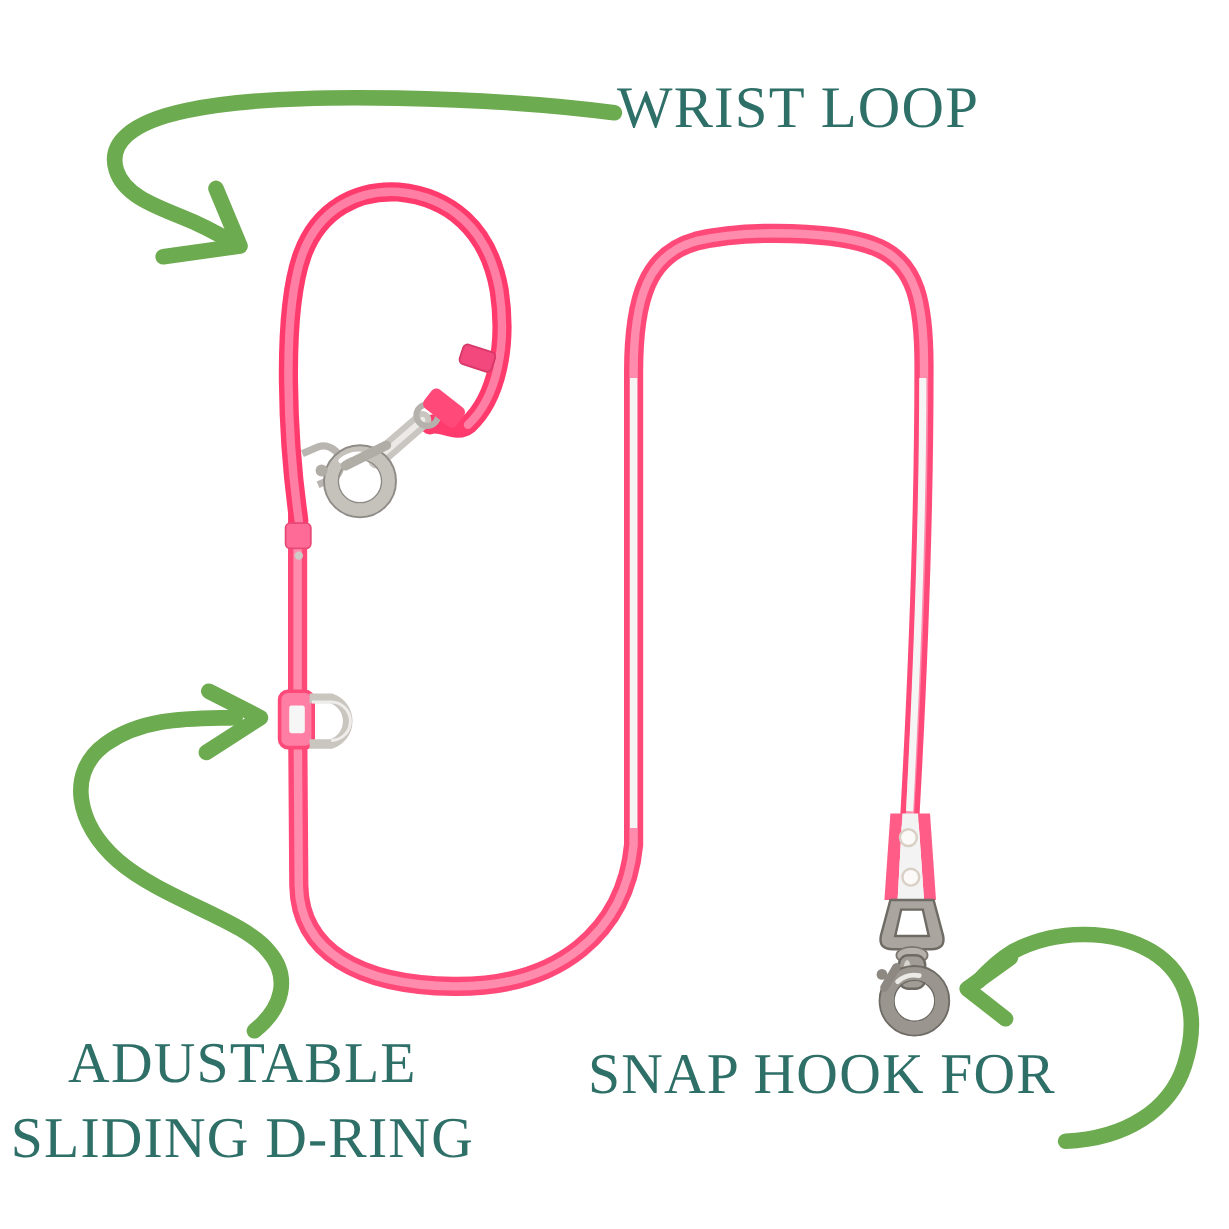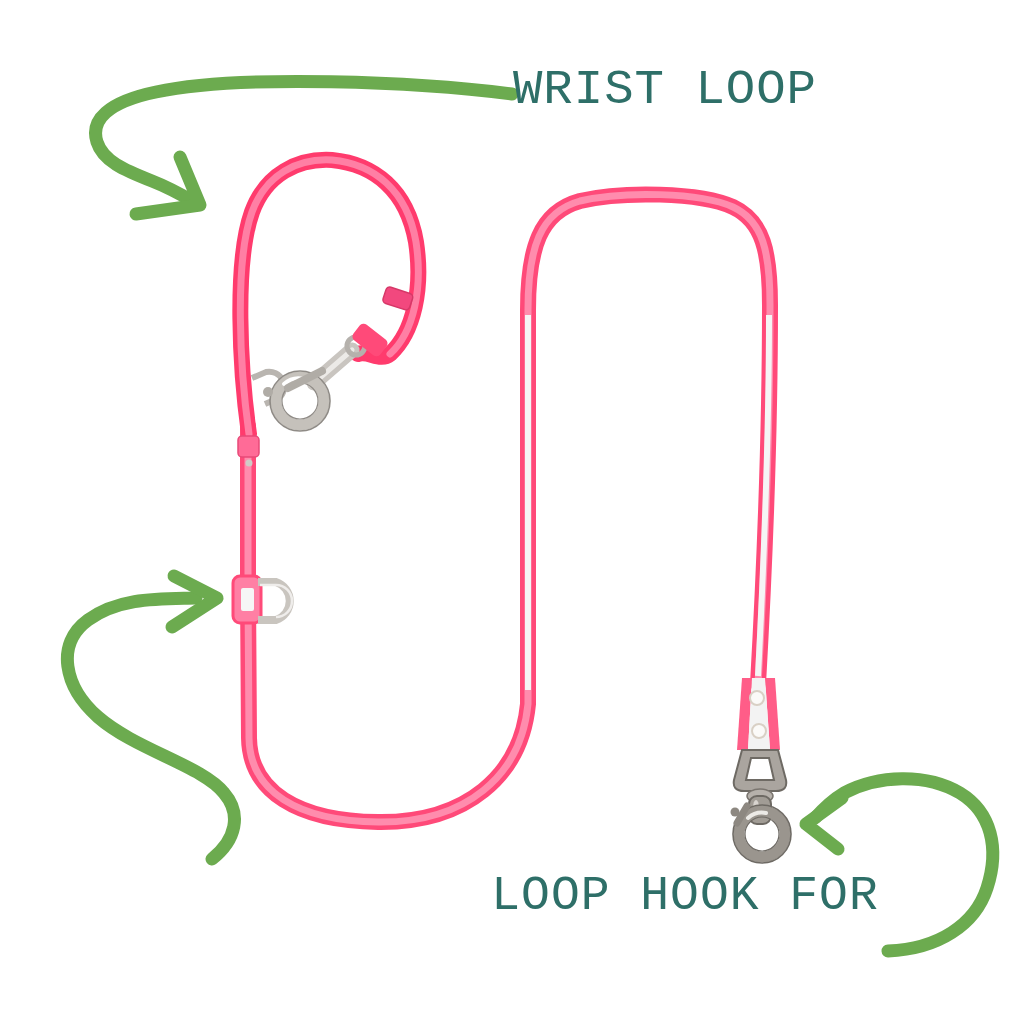--- a/index.html
+++ b/index.html
@@ -2,21 +2,21 @@
 <html><head>
 <meta charset="utf-8">
 <style>
   html, body { margin: 0; padding: 0; background: #ffffff; }
   .stage {
     position: relative;
     width: 1024px;
     height: 1024px;
     background: #ffffff;
     overflow: hidden;
-    font-family: Liberation Mono, monospace;
+    font-family: Liberation Serif, serif;
   }
   .leash-svg {
     position: absolute;
     left: 0; top: 0;
     width: 1024px; height: 1024px;
   }
   .label {
     position: absolute;
     color: #2e6f68;
     text-align: center;
@@ -144,18 +144,22 @@
                  C 834,799 824,808 815,818"></path>
         <path d="M 842,798 L 806,824 L 838,849"></path>
       </g>
     </g>
   </svg>
 
   <div class="label label-wrist">
     <span>WRIST LOOP</span>
   </div>
 
+  <div class="label label-dring">
+    <div>ADUSTABLE</div>
+    <div>SLIDING D-RING</div>
+  </div>
 
   <div class="label label-snap">
-    <div>LOOP HOOK FOR</div>
+    <div>SNAP HOOK FOR</div>
   </div>
 
 </div>
 
 </body></html>

